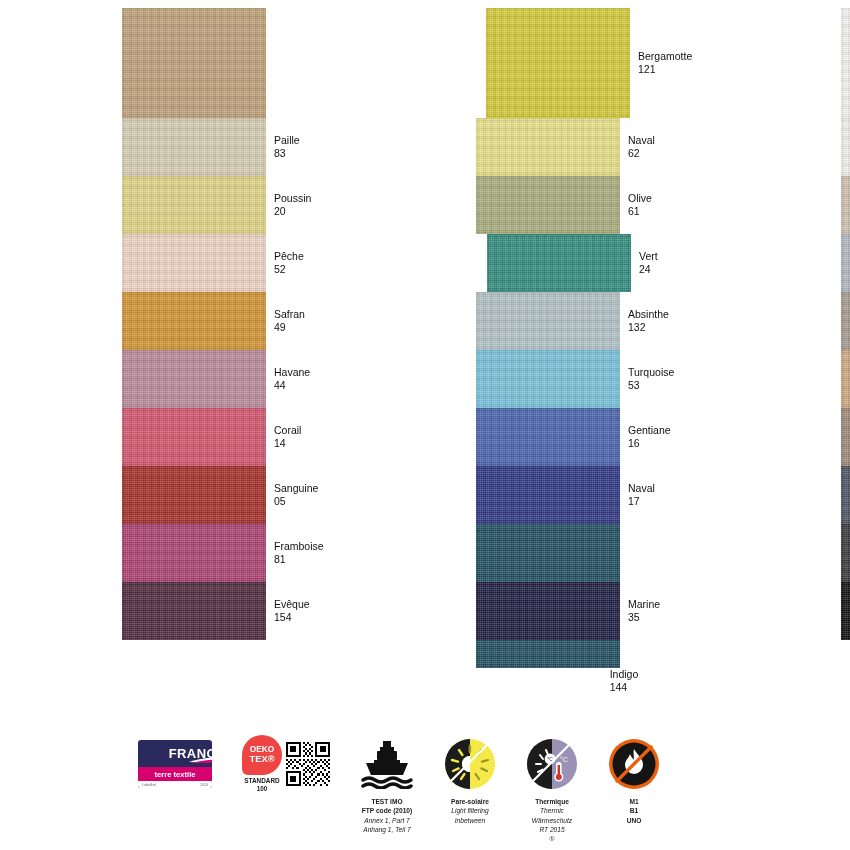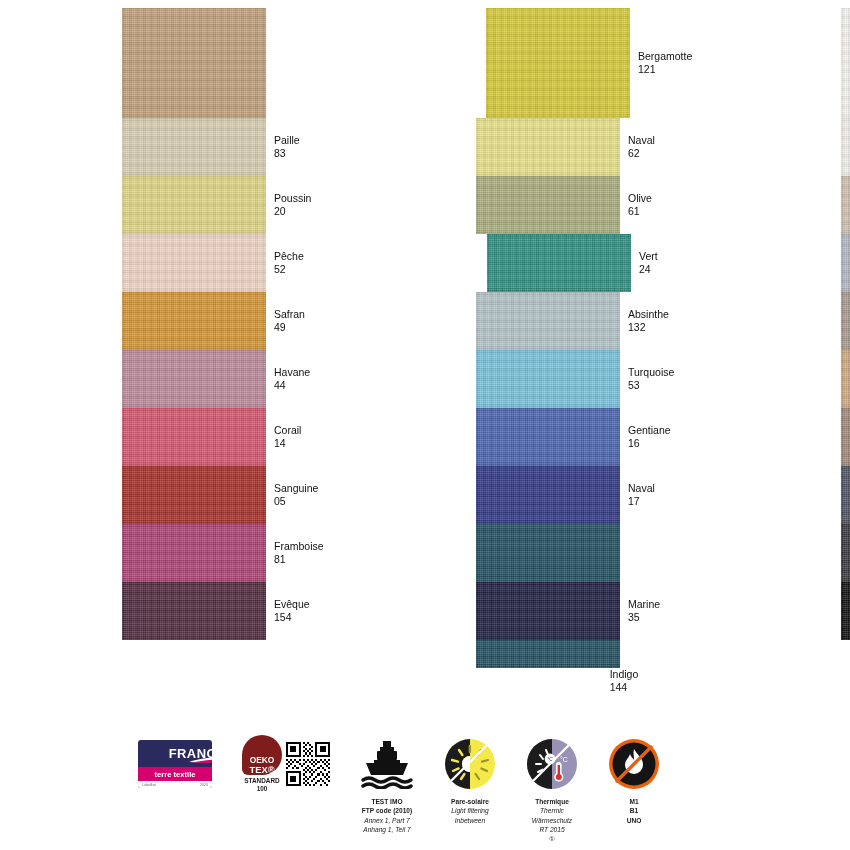--- a/index.html
+++ b/index.html
@@ -162,26 +162,26 @@
     color: #6b6b6b;
   }
 
   
   .oeko-wrap { display: flex; align-items: center; gap: 4px; }
   .oeko {
     display: flex; flex-direction: column; align-items: center;
   }
   .oeko-badge {
     width: 40px; height: 40px;
-    background: #7f1d1d;
+    background: #ef4444;
     border-radius: 50% 50% 50% 6px;
     display: flex;
     flex-direction: column;
     align-items: center;
-    justify-content: flex-end;
+    justify-content: center;
     color: #ffffff;
     font-weight: bold;
     line-height: 1.05;
   }
   .oeko-badge .l1 { font-size: 8.4px; }
   .oeko-badge .l2 { font-size: 9.4px; }
   .oeko-sub {
     margin-top: 2px;
     font-size: 6.4px;
     font-weight: bold;

